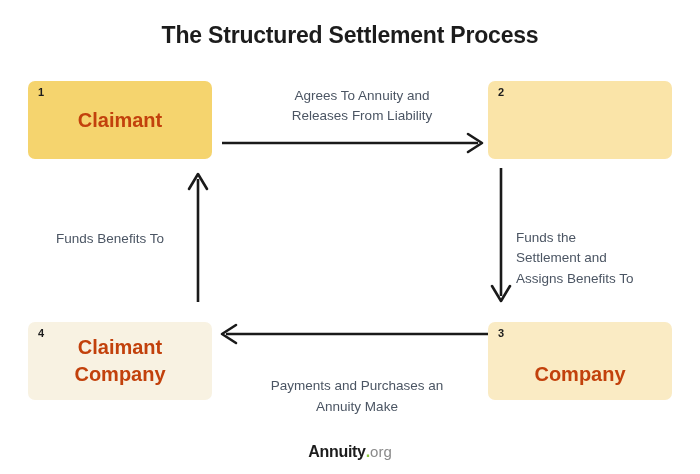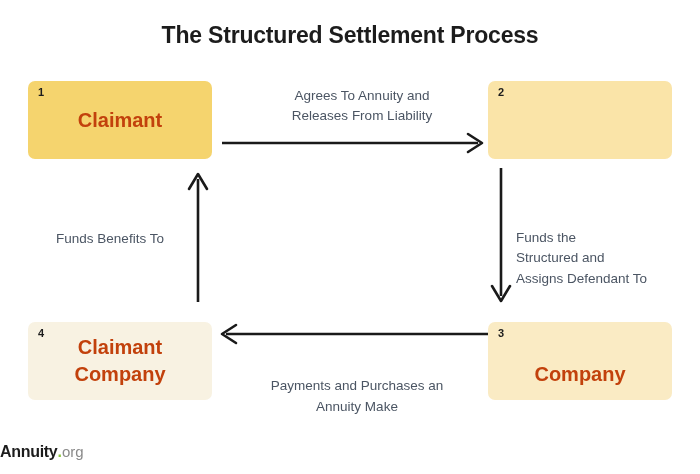--- a/index.html
+++ b/index.html
@@ -109,21 +109,21 @@
     width: 160px;
     text-align: center;
   }
 
   
   #logo {
     position: absolute;
     left: 0;
     top: 444px;
     width: 700px;
-    text-align: left;
+    text-align: center;
     line-height: 1;
   }
   #logo .brand {
     font-size: 16px;
     font-weight: bold;
     color: #1c1c1c;
     letter-spacing: -0.3px;
   }
   #logo .dot {
     font-size: 16px;
@@ -185,22 +185,22 @@
     <span class="label"><span>Claimant</span><br><span>Company</span></span>
   </div>
 
   <div class="edge-label" id="label-top">
     <span>Agrees To Annuity and</span><br>
     <span>Releases From Liability</span>
   </div>
 
   <div class="edge-label" id="label-right">
     <span>Funds the</span><br>
-    <span>Structured and</span><br>
-    <span>Assigns Defendant To</span>
+    <span>Settlement and</span><br>
+    <span>Assigns Benefits To</span>
   </div>
 
   <div class="edge-label" id="label-bottom">
     <br>
     <span>Payments and Purchases an</span><br>
     <span>Annuity Make</span>
   </div>
 
   <div class="edge-label" id="label-left">
     <span>Funds Benefits To</span>

